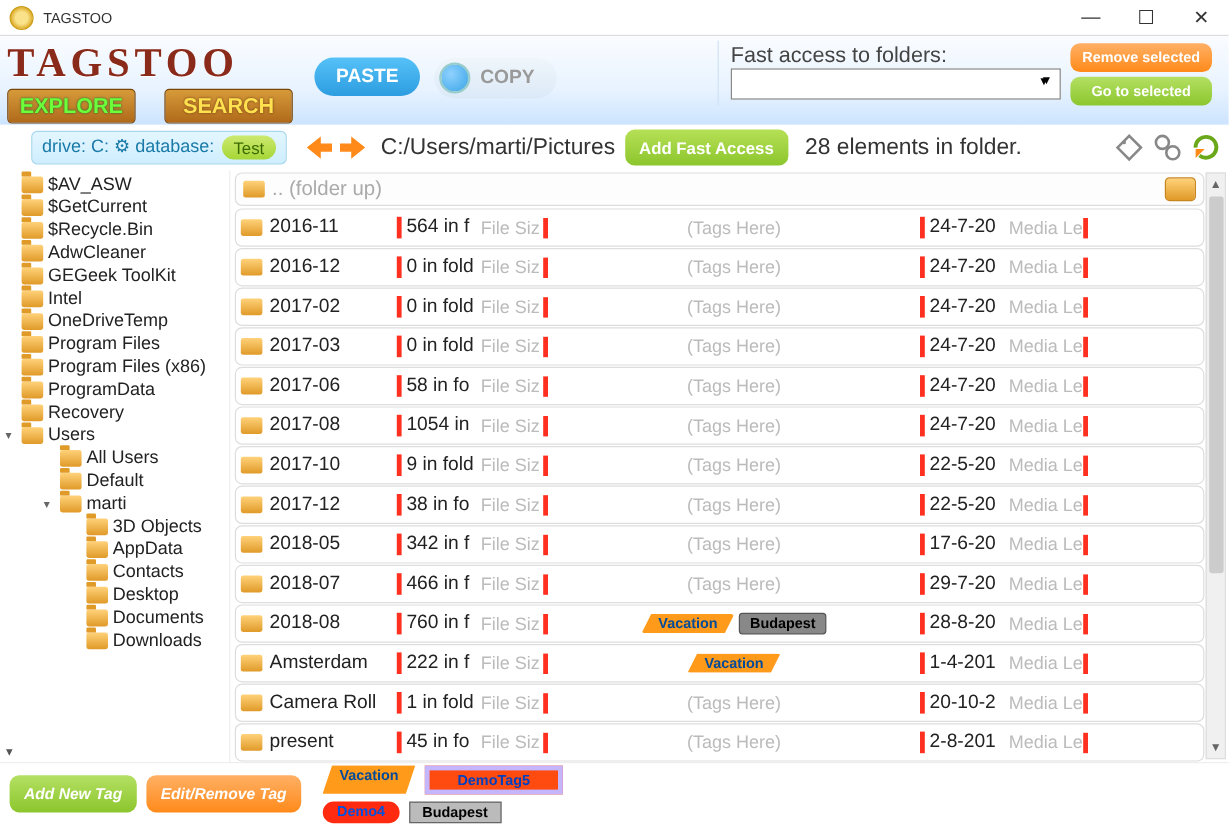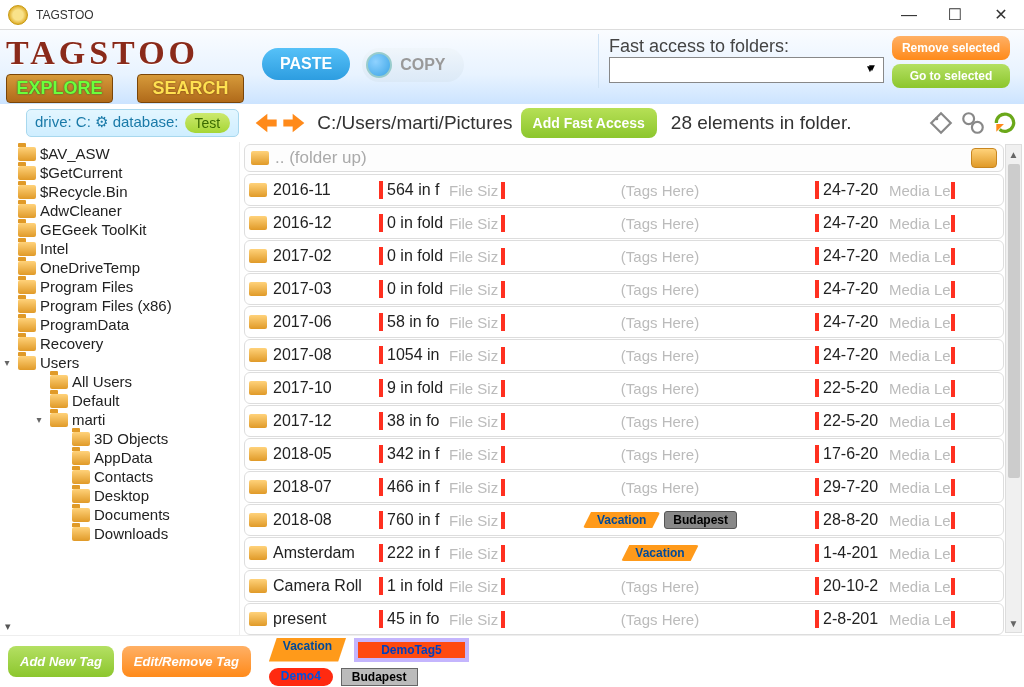--- a/index.html
+++ b/index.html
@@ -47,21 +47,21 @@
 .nav-arrow { width:28px; height:28px; }
 .arrow-svg { fill:#ff8a1a; }
 .path-text { font-size:19px; color:#333; }
 .add-fast { background:linear-gradient(#b6e056,#8cc62d); color:#fff; font-weight:bold; border:none; border-radius:8px; padding:7px 12px; font-size:14px; }
 .count-text { font-size:19px; color:#333; margin-left:6px;}
 .right-icons { margin-left:auto; display:flex; gap:6px; align-items:center;}
 .ricon { width:26px; height:26px; }
 
 
 .main { display:flex; height: calc(100% - 30px - 74px - 38px - 52px); }
-.tree { width:240px; overflow:auto; border-right:1px solid #eee; padding:2px 0 2px 2px; position:relative;}
+.tree { width:192px; overflow:auto; border-right:1px solid #eee; padding:2px 0 2px 2px; position:relative;}
 .tree-item { display:flex; align-items:center; gap:4px; padding:1px 0; font-size:15px; color:#222; cursor:pointer; white-space:nowrap;}
 .tree-item .folder-icon { width:18px; height:14px; background:linear-gradient(#ffd27a,#e09a28); border-radius:2px; position:relative; flex-shrink:0;}
 .tree-item .folder-icon::before { content:""; position:absolute; top:-4px; left:0; width:8px; height:4px; background:#e09a28; border-radius:1px 1px 0 0;}
 .indent1 { padding-left:32px; }
 .indent2 { padding-left:54px; }
 .tree .expand { width:10px; color:#666; font-size:10px; text-align:center; flex-shrink:0;margin-right:2px;}
 .expand-arrow-bottom { position:absolute; left:5px; bottom:2px; font-size:11px; color:#555;}
 
 
 .filelist { flex:1; overflow:auto; position:relative; }

